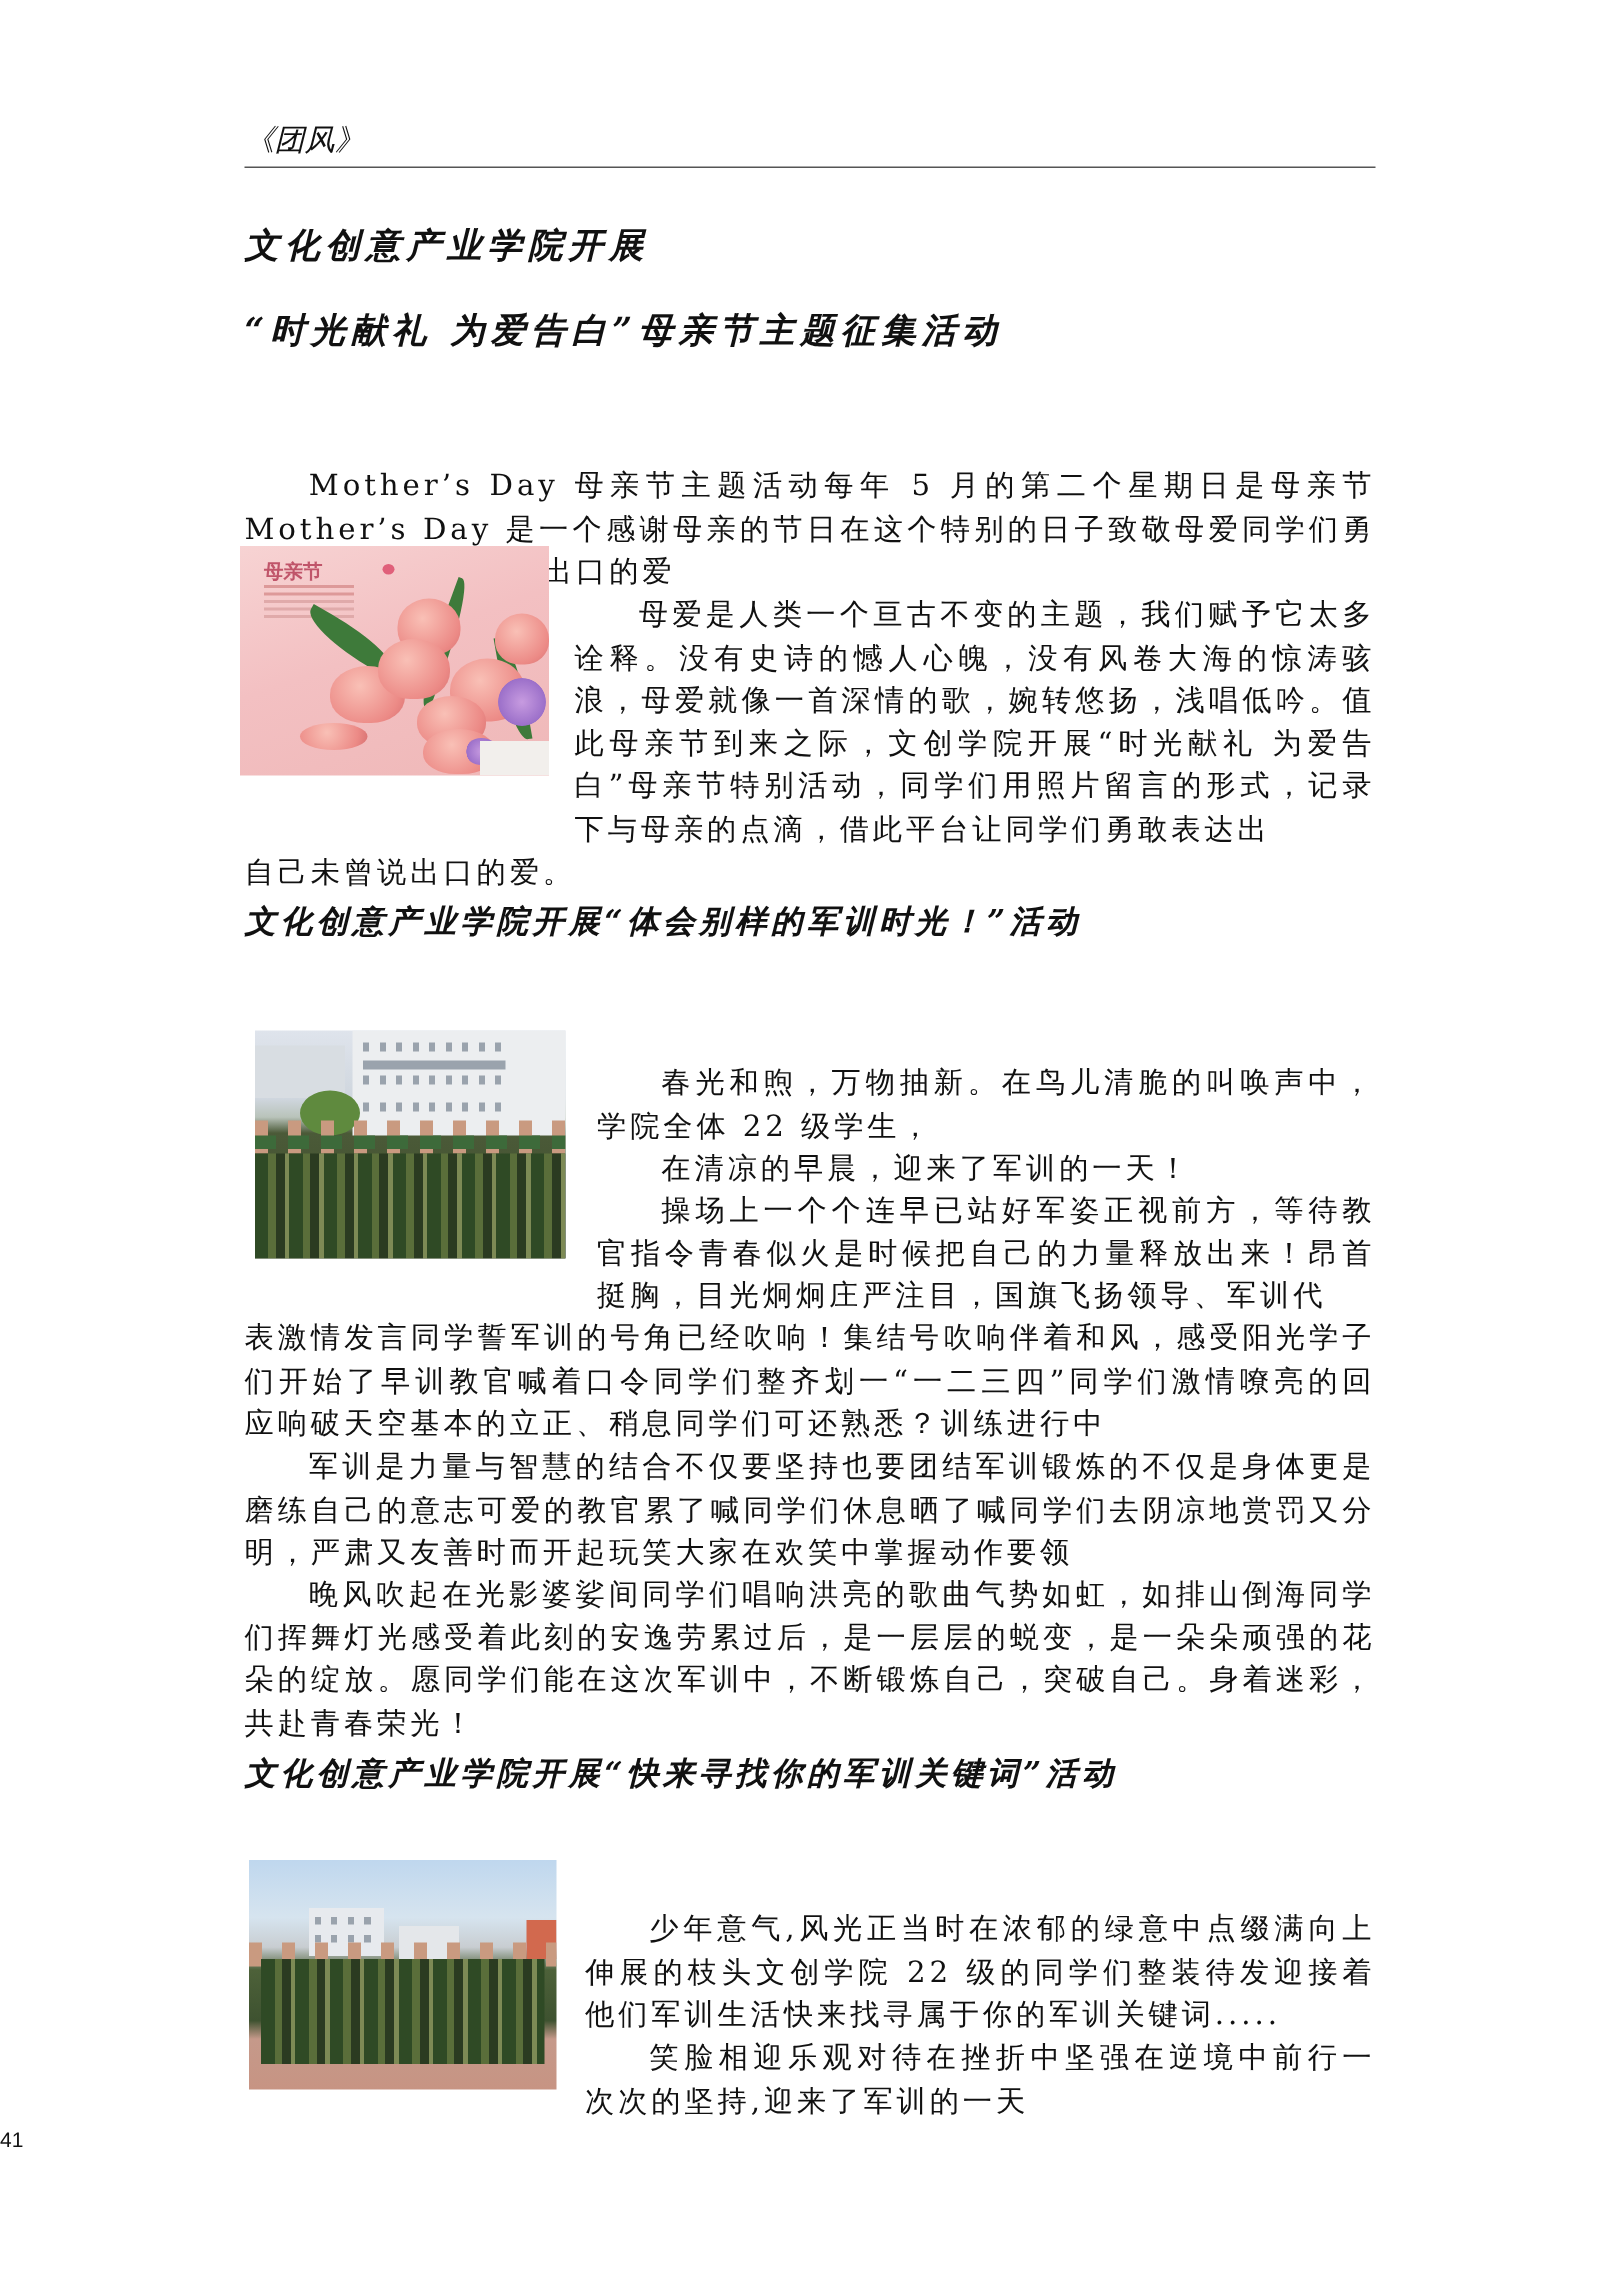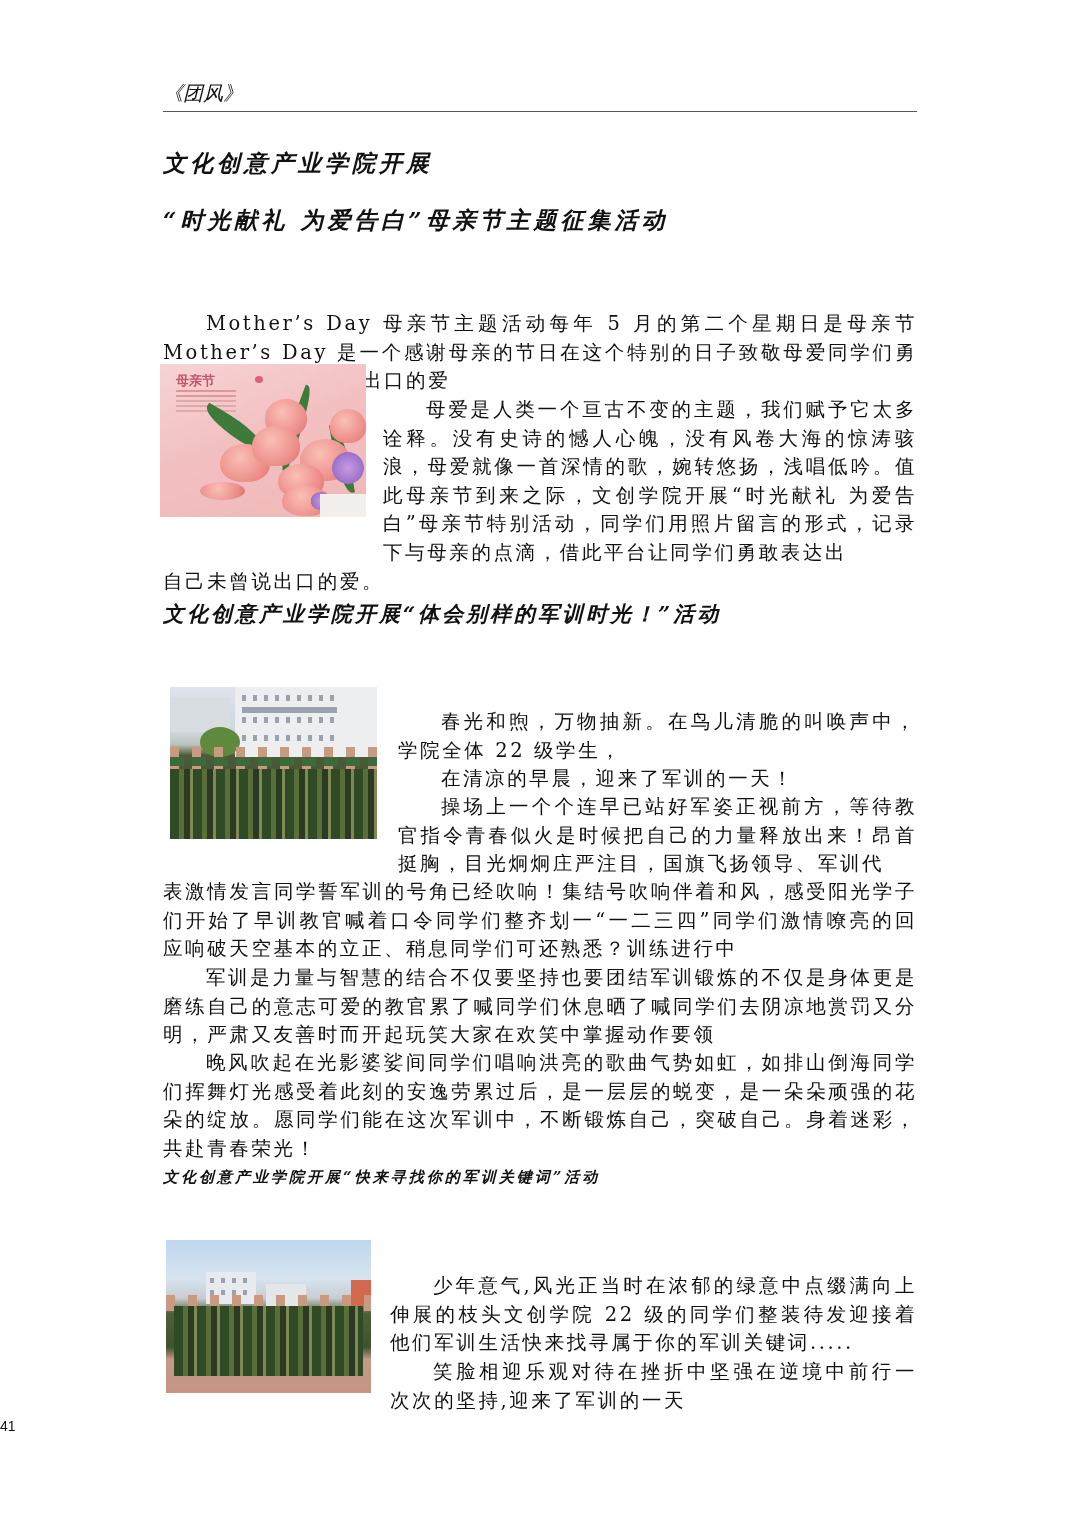--- a/index.html
+++ b/index.html
@@ -80,21 +80,21 @@
   <div class="row" style="top:82px;height:70px;"></div>
 </div>
 
 <div class="para indent" style="left:398px; top:676px; width:519px;">春光和煦，万物抽新。在鸟儿清脆的叫唤声中，学院全体 22 级学生，</div>
 <div class="para indent" style="left:398px; top:733px; width:519px;">在清凉的早晨，迎来了军训的一天！</div>
 <div class="para indent" style="left:398px; top:761px; width:519px;">操场上一个个连早已站好军姿正视前方，等待教官指令青春似火是时候把自己的力量释放出来！昂首挺胸，目光炯炯庄严注目，国旗飞扬领导、军训代</div>
 <div class="para" style="left:163px; top:846px; width:754px;">表激情发言同学誓军训的号角已经吹响！集结号吹响伴着和风，感受阳光学子们开始了早训教官喊着口令同学们整齐划一“一二三四”同学们激情嘹亮的回应响破天空基本的立正、稍息同学们可还熟悉？训练进行中</div>
 <div class="para indent" style="left:163px; top:932px; width:754px;">军训是力量与智慧的结合不仅要坚持也要团结军训锻炼的不仅是身体更是磨练自己的意志可爱的教官累了喊同学们休息晒了喊同学们去阴凉地赏罚又分明，严肃又友善时而开起玩笑大家在欢笑中掌握动作要领</div>
 <div class="para indent" style="left:163px; top:1017px; width:754px;">晚风吹起在光影婆娑间同学们唱响洪亮的歌曲气势如虹，如排山倒海同学们挥舞灯光感受着此刻的安逸劳累过后，是一层层的蜕变，是一朵朵顽强的花朵的绽放。愿同学们能在这次军训中，不断锻炼自己，突破自己。身着迷彩，共赴青春荣光！</div>
 
-<div class="title" style="top:1168px; font-size:15px; letter-spacing:3px;">文化创意产业学院开展“快来寻找你的军训关键词”活动</div>
+<div class="title" style="top:1168px; font-size:21px; letter-spacing:3px;">文化创意产业学院开展“快来寻找你的军训关键词”活动</div>
 
 <div class="img soldier-bg2" style="left:166px; top:1240px; width:205px; height:153px;">
   <div class="bldg" style="left:40px;top:32px;width:50px;height:32px;background:#e7eaee;"></div>
   <div class="win" style="left:44px;top:38px;width:42px;height:5px;"></div>
   <div class="win" style="left:44px;top:50px;width:42px;height:5px;"></div>
   <div class="bldg" style="left:100px;top:44px;width:40px;height:22px;background:#e4e7ea;"></div>
   <div class="bldg" style="left:185px;top:40px;width:20px;height:26px;background:#d2694e;"></div>
   <div class="heads" style="top:55px;height:16px;"></div>
   <div class="row" style="top:66px;height:70px;left:8px;right:8px;"></div>
 </div>

